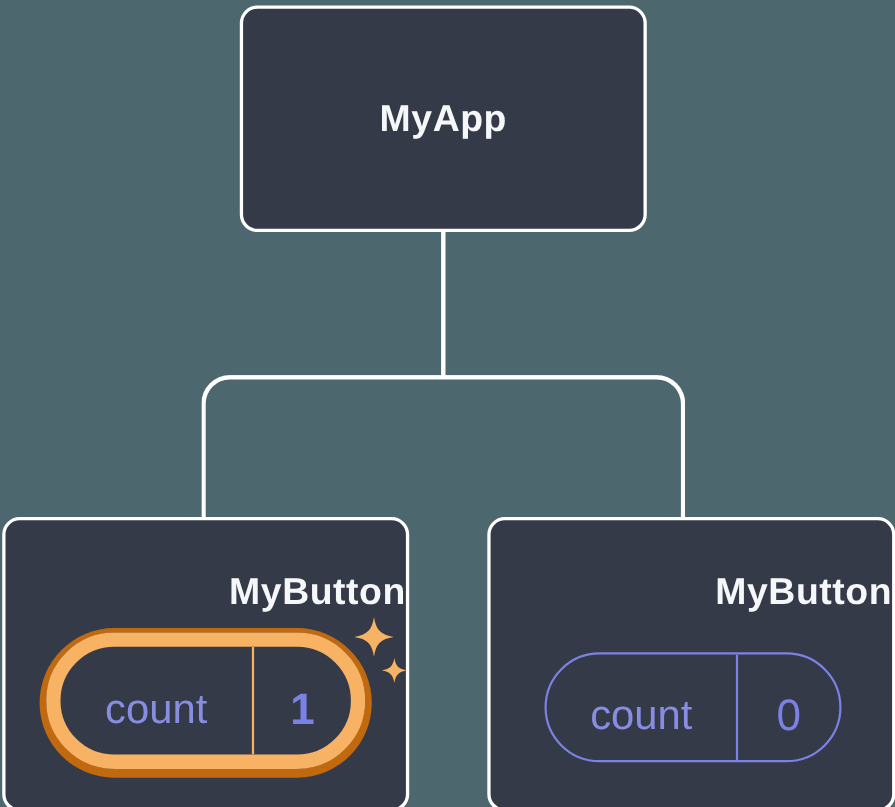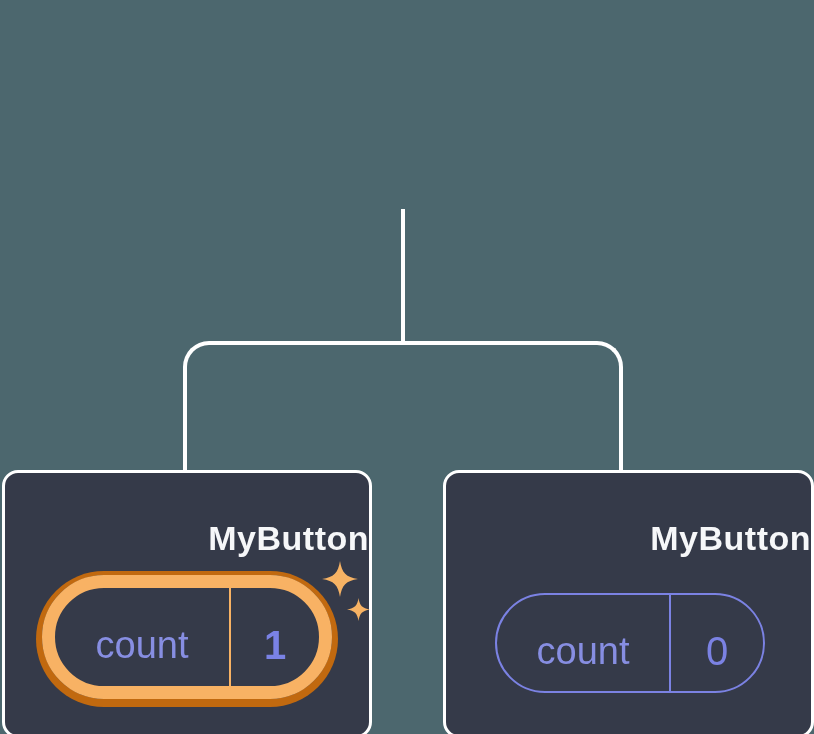--- a/index.html
+++ b/index.html
@@ -110,20 +110,23 @@
   
   .sparkle { position: absolute; }
   .sparkle-large { left: 317px; top: 88px;  width: 36px; height: 36px; }
   .sparkle-small { left: 342px; top: 125px; width: 23px; height: 23px; }
 </style>
 </head>
 <body>
 
 <div class="canvas">
 
+  <div class="node node-root">
+    <span class="node-label">MyApp</span>
+  </div>
 
   <div class="connector-stem"></div>
   <div class="connector-bracket"></div>
 
   <div class="node node-child-left">
     <div class="node-label child-label">MyButton</div>
 
     <div class="pill pill-highlight">
       <div class="pill-cell cell-key">
         <span class="state-key">count</span>

